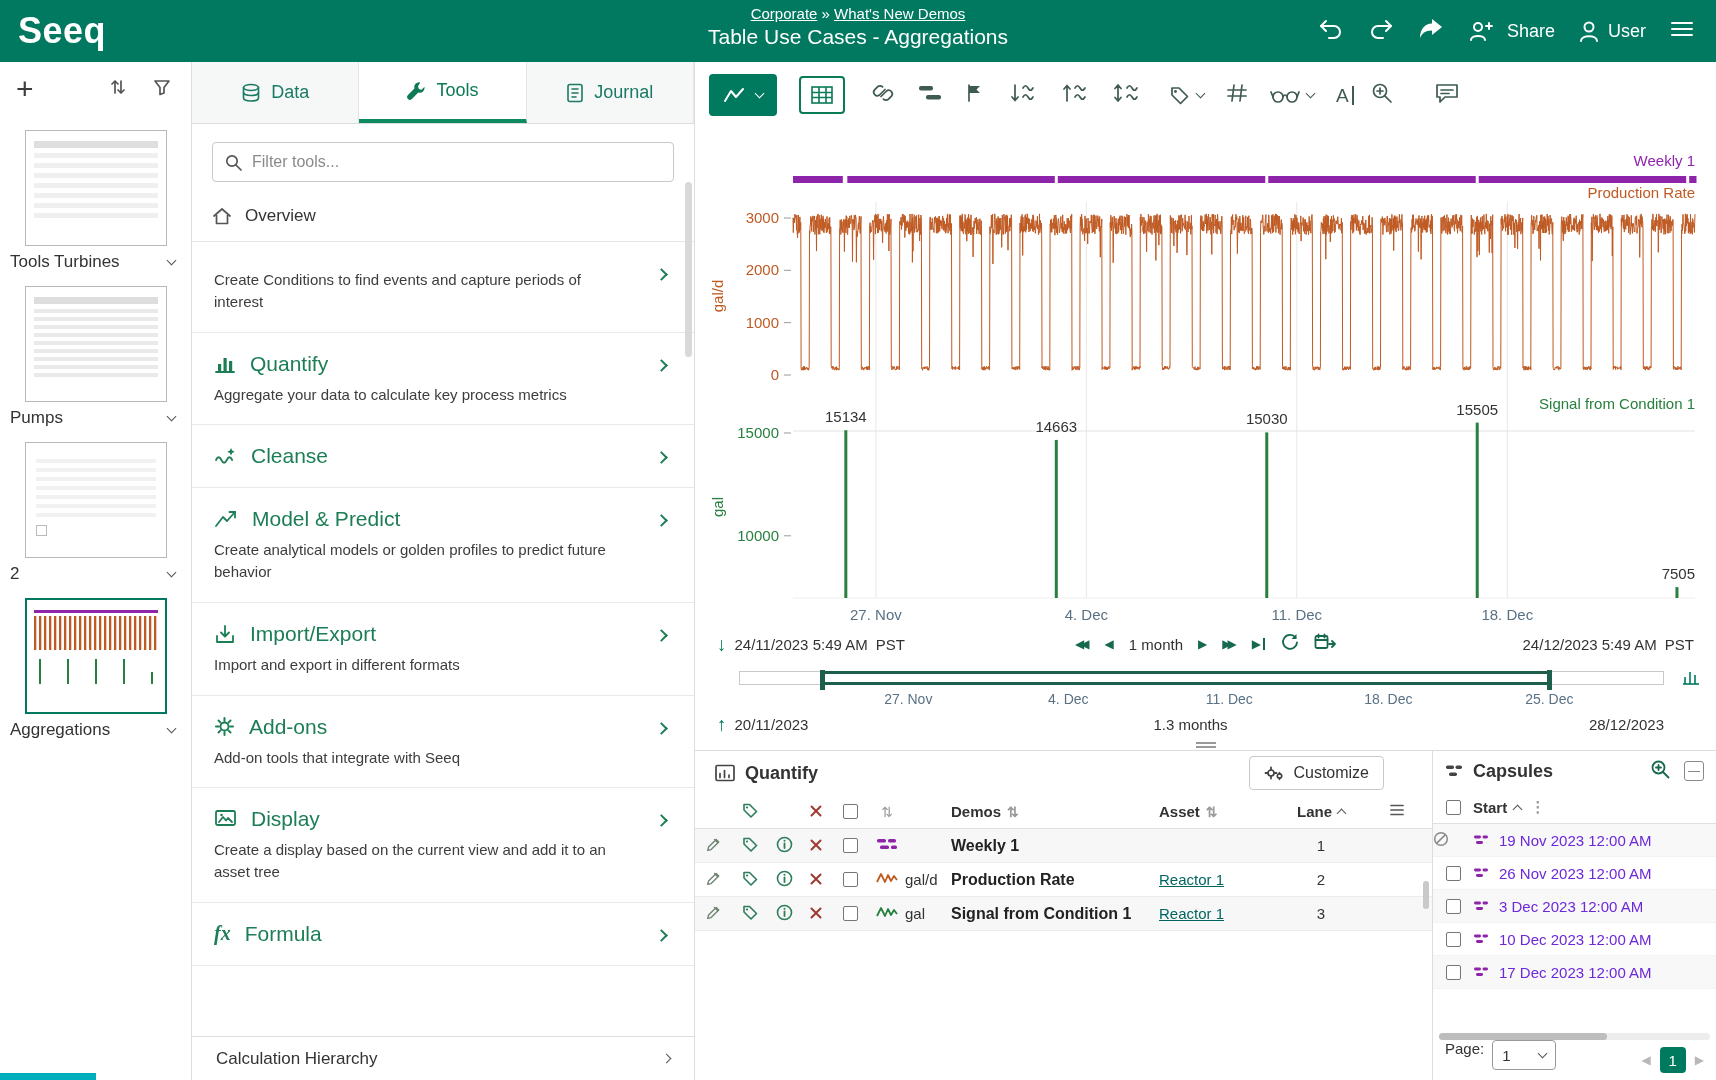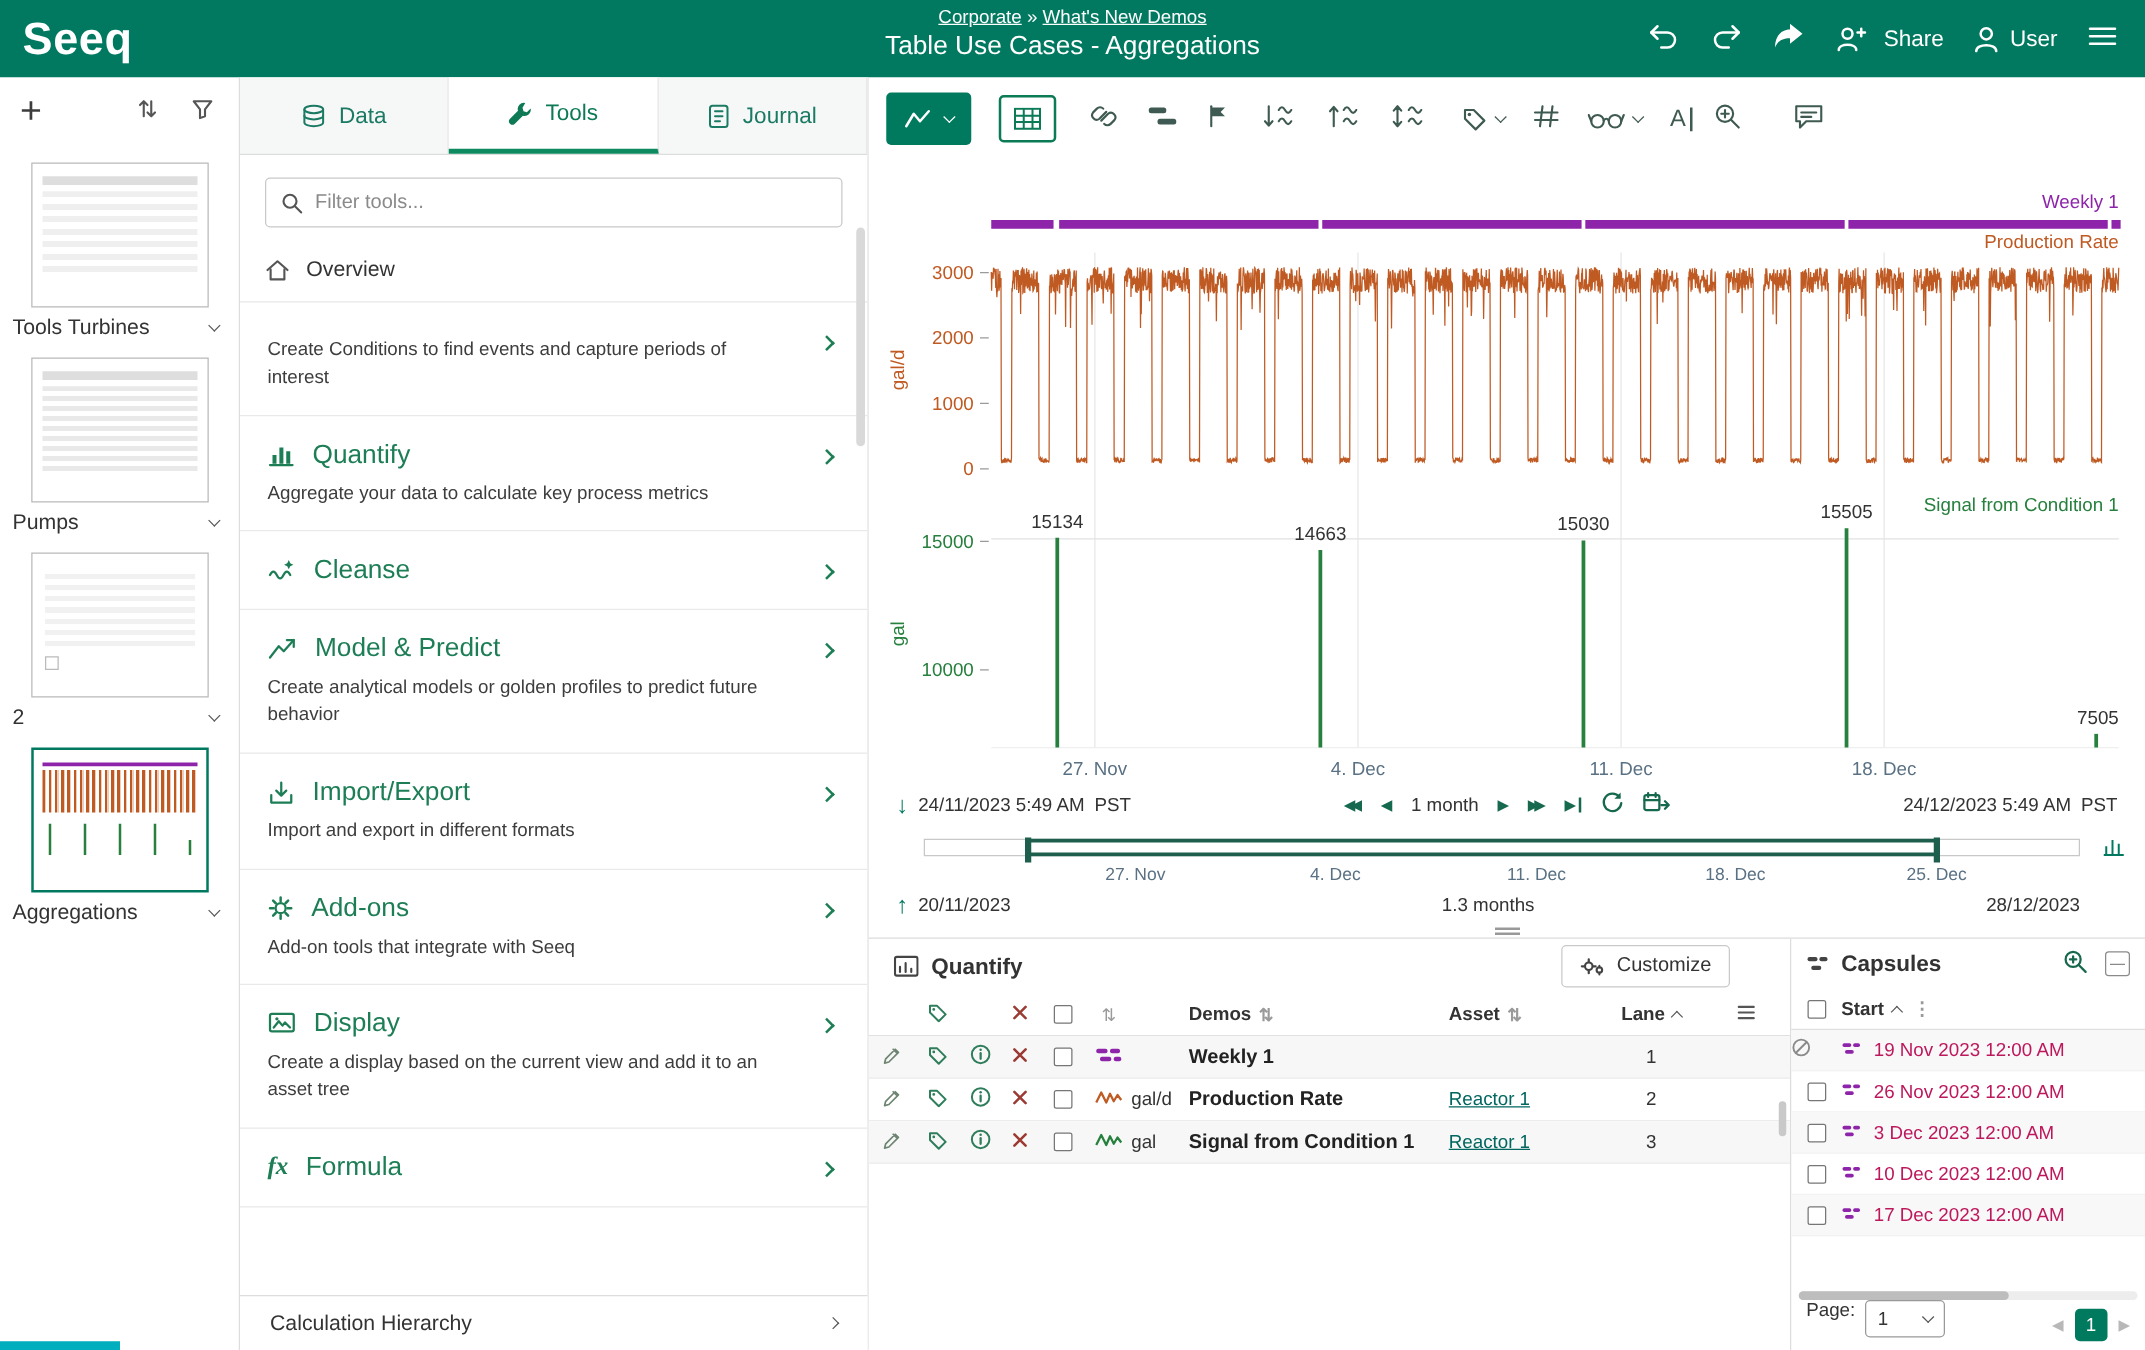--- a/index.html
+++ b/index.html
@@ -142,21 +142,21 @@
 svg.xic{stroke:#9c3b33;stroke-width:2;stroke-linecap:round}
 .d-scroll{position:absolute;right:3px;top:130px;width:6px;height:28px;background:#c9c9c9;border-radius:3px}
 
 .capsules{width:284px;border-left:1px solid #ddd;display:flex;flex-direction:column;flex:none}
 .c-head{height:40px;display:flex;align-items:center;gap:10px;padding:0 12px;flex:none}
 .c-title{font-size:18px;font-weight:bold;color:#333}
 .c-head-icons{margin-left:auto;display:flex;align-items:center;gap:14px}
 .c-thead{height:33px;display:grid;grid-template-columns:40px 1fr;align-items:center;border-bottom:1px solid #e0e0e0;font-size:15px;flex:none}
 .c-thead .start-cell{display:flex;align-items:center;gap:7px}
 .kebab{color:#9a9a9a;font-size:15px;cursor:pointer;margin-left:2px}
-.c-row{height:33px;display:grid;grid-template-columns:40px 26px 1fr;align-items:center;font-size:15px;color:#be185d;border-bottom:1px solid #f2f2f2;flex:none}
+.c-row{height:33px;display:grid;grid-template-columns:40px 26px 1fr;align-items:center;font-size:15px;color:#6d28d9;border-bottom:1px solid #f2f2f2;flex:none}
 .c-row.shade{background:#f8f8f8}
 .c-row .cb,.c-row svg{justify-self:center}
 .c-spacer{flex:1}
 .c-scrollbar{height:7px;background:#ededed;border-radius:4px;margin:0 6px;flex:none;position:relative}
 .c-scrollbar i{position:absolute;left:0;top:0;height:7px;width:62%;background:#bdbdbd;border-radius:4px}
 .c-foot{height:40px;display:flex;gap:8px;padding:0 12px;font-size:15px;flex:none}
 .page-select{width:64px;height:30px;border:1px solid #999;border-radius:4px;display:flex;align-items:center;justify-content:space-between;padding:0 9px;cursor:pointer}
 .page-select .caret{color:#555}
 .pager{margin-left:auto;display:flex;align-items:center;gap:9px}
 .pager .tri{color:#b8b8b8}

